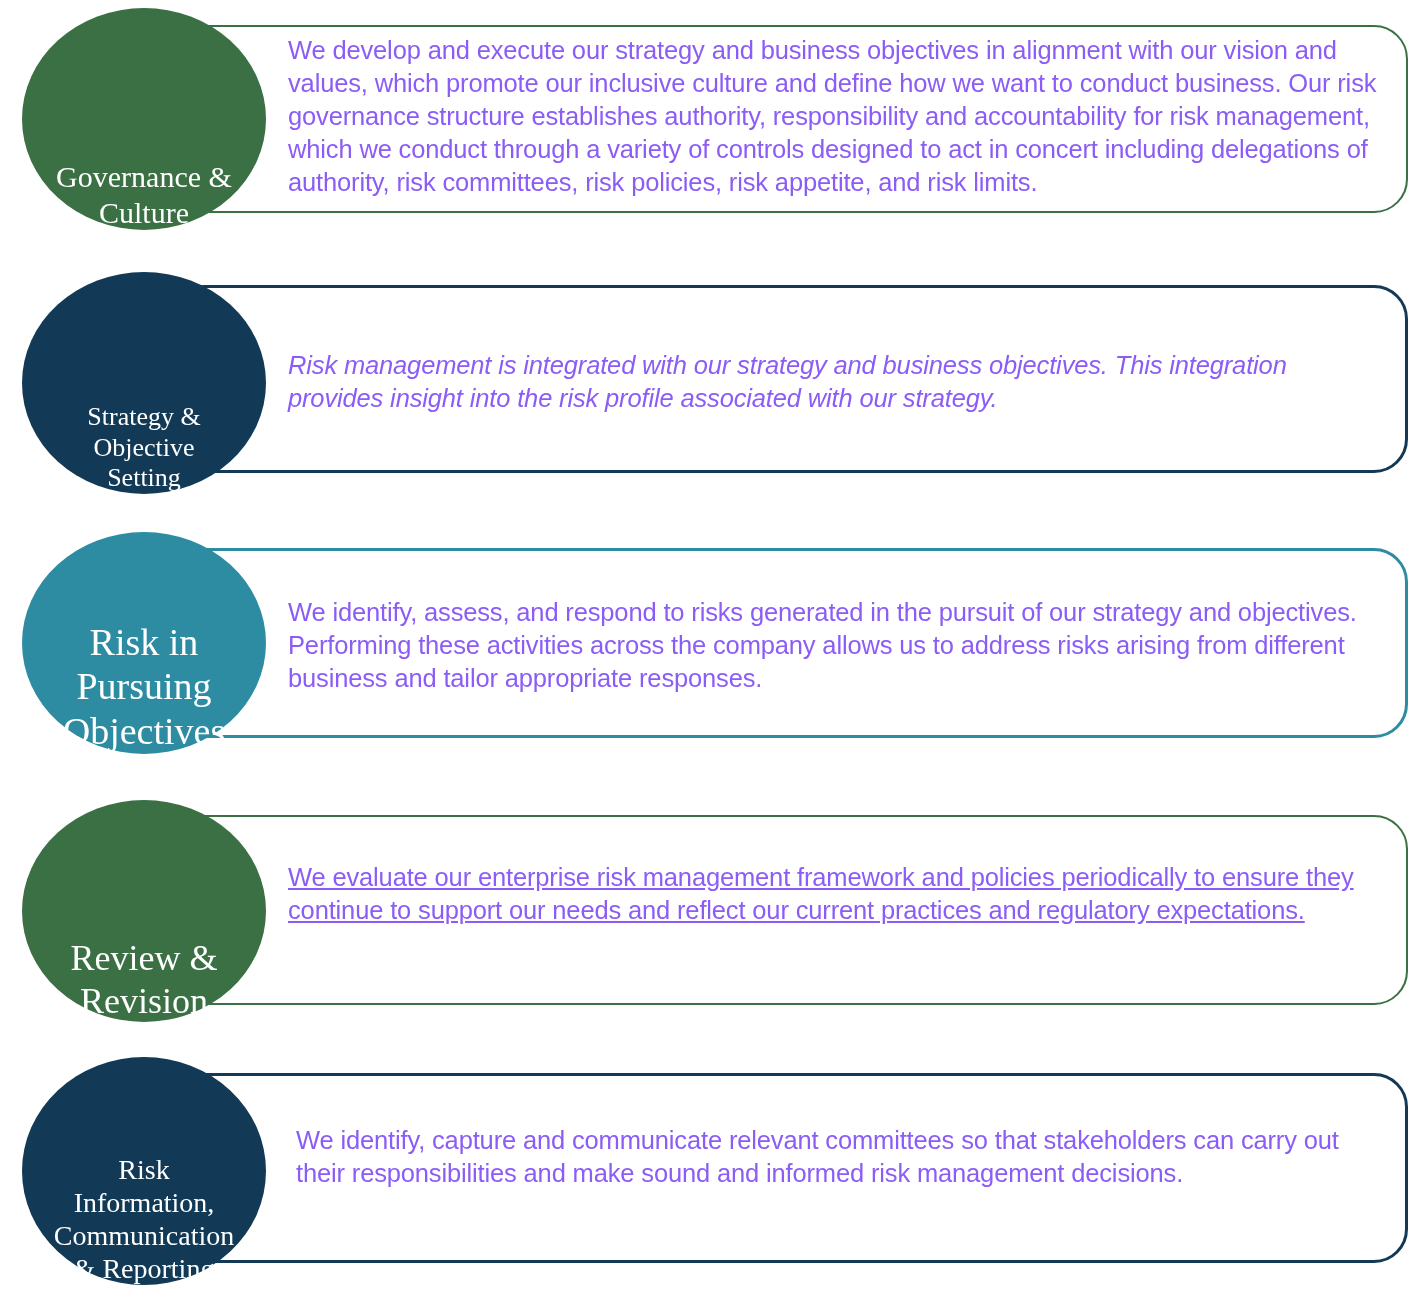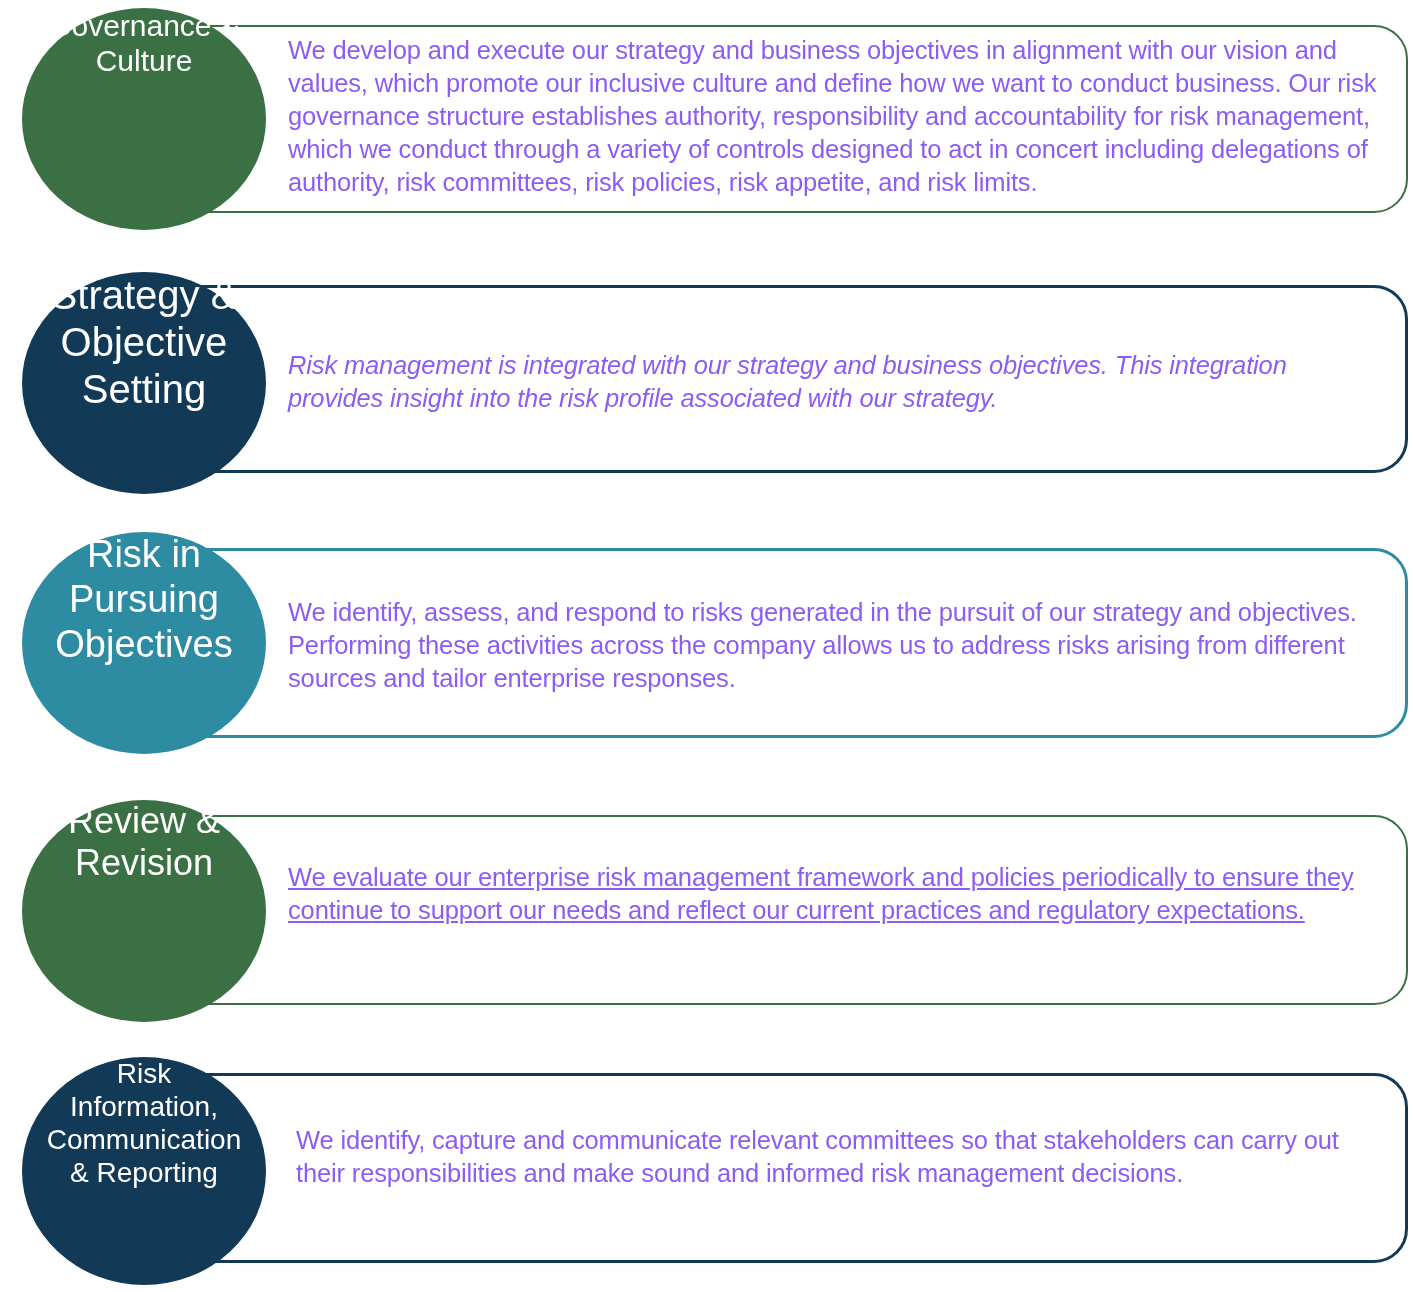--- a/index.html
+++ b/index.html
@@ -38,25 +38,25 @@
     font-size: 25.5px;
     line-height: 1.29;
     letter-spacing: -0.15px;
     white-space: pre-line;
     text-align: left;
   }
   .circle {
     position: absolute;
     border-radius: 50%;
     display: flex;
-    align-items: flex-start;
+    align-items: flex-end;
     justify-content: center;
     text-align: center;
     color: #ffffff;
-    font-family: Liberation Sans, sans-serif;
+    font-family: Liberation Serif, serif;
     white-space: pre-line;
     line-height: 1.18;
     z-index: 5;
   }
   .c-label {
     display: block;
     padding: 0 8px;
   }
 </style>
 </head>
@@ -69,30 +69,30 @@
     <div class="panel-text" style="left:288px; top:34px; width:1100px;">We develop and execute our strategy and business objectives in alignment with our vision and values, which promote our inclusive culture and define how we want to conduct business. Our risk governance structure establishes authority, responsibility and accountability for risk management, which we conduct through a variety of controls designed to act in concert including delegations of authority, risk committees, risk policies, risk appetite, and risk limits.</div>
     <div class="circle" style="left:22px; top:8px; width:244px; height:222px; background:#3A7043; font-size:30px;">
       <span class="c-label">Governance &amp;
 Culture</span>
     </div>
   </div>
 
   <div class="row">
     <div class="panel" style="left:170px; top:285px; width:1238px; height:188px; border-width:3px; border-color:#123A56;"></div>
     <div class="panel-text" style="left:288px; top:349px; width:1090px;font-style:italic;">Risk management  is integrated with our strategy and business objectives. This integration provides insight into the risk profile associated with our strategy.</div>
-    <div class="circle" style="left:22px; top:272px; width:244px; height:222px; background:#123A56; font-size:40px;">
+    <div class="circle" style="left:22px; top:272px; width:244px; height:222px; background:#123A56; font-size:26px;">
       <span class="c-label">Strategy &amp;
 Objective
 Setting</span>
     </div>
   </div>
 
   <div class="row">
     <div class="panel" style="left:170px; top:548px; width:1238px; height:190px; border-width:3px; border-color:#2D8CA2;"></div>
-    <div class="panel-text" style="left:288px; top:596px; width:1070px;">We identify, assess, and respond to risks generated in the pursuit of our strategy and objectives. Performing these activities across the company allows us to address risks arising from different sources and tailor enterprise responses.</div>
+    <div class="panel-text" style="left:288px; top:596px; width:1070px;">We identify, assess, and respond to risks generated in the pursuit of our strategy and objectives. Performing these activities across the company allows us to address risks arising from different business and tailor appropriate responses.</div>
     <div class="circle" style="left:22px; top:532px; width:244px; height:222px; background:#2D8CA2; font-size:38px;">
       <span class="c-label">Risk in
 Pursuing
 Objectives</span>
     </div>
   </div>
 
   <div class="row">
     <div class="panel" style="left:170px; top:815px; width:1238px; height:190px; border-width:2px; border-color:#3A7043;"></div>
     <div class="panel-text" style="left:288px; top:861px; width:1100px;text-decoration:underline;">We evaluate our enterprise risk management framework and policies periodically to ensure they continue to support our needs and reflect our current practices and regulatory expectations.</div>

